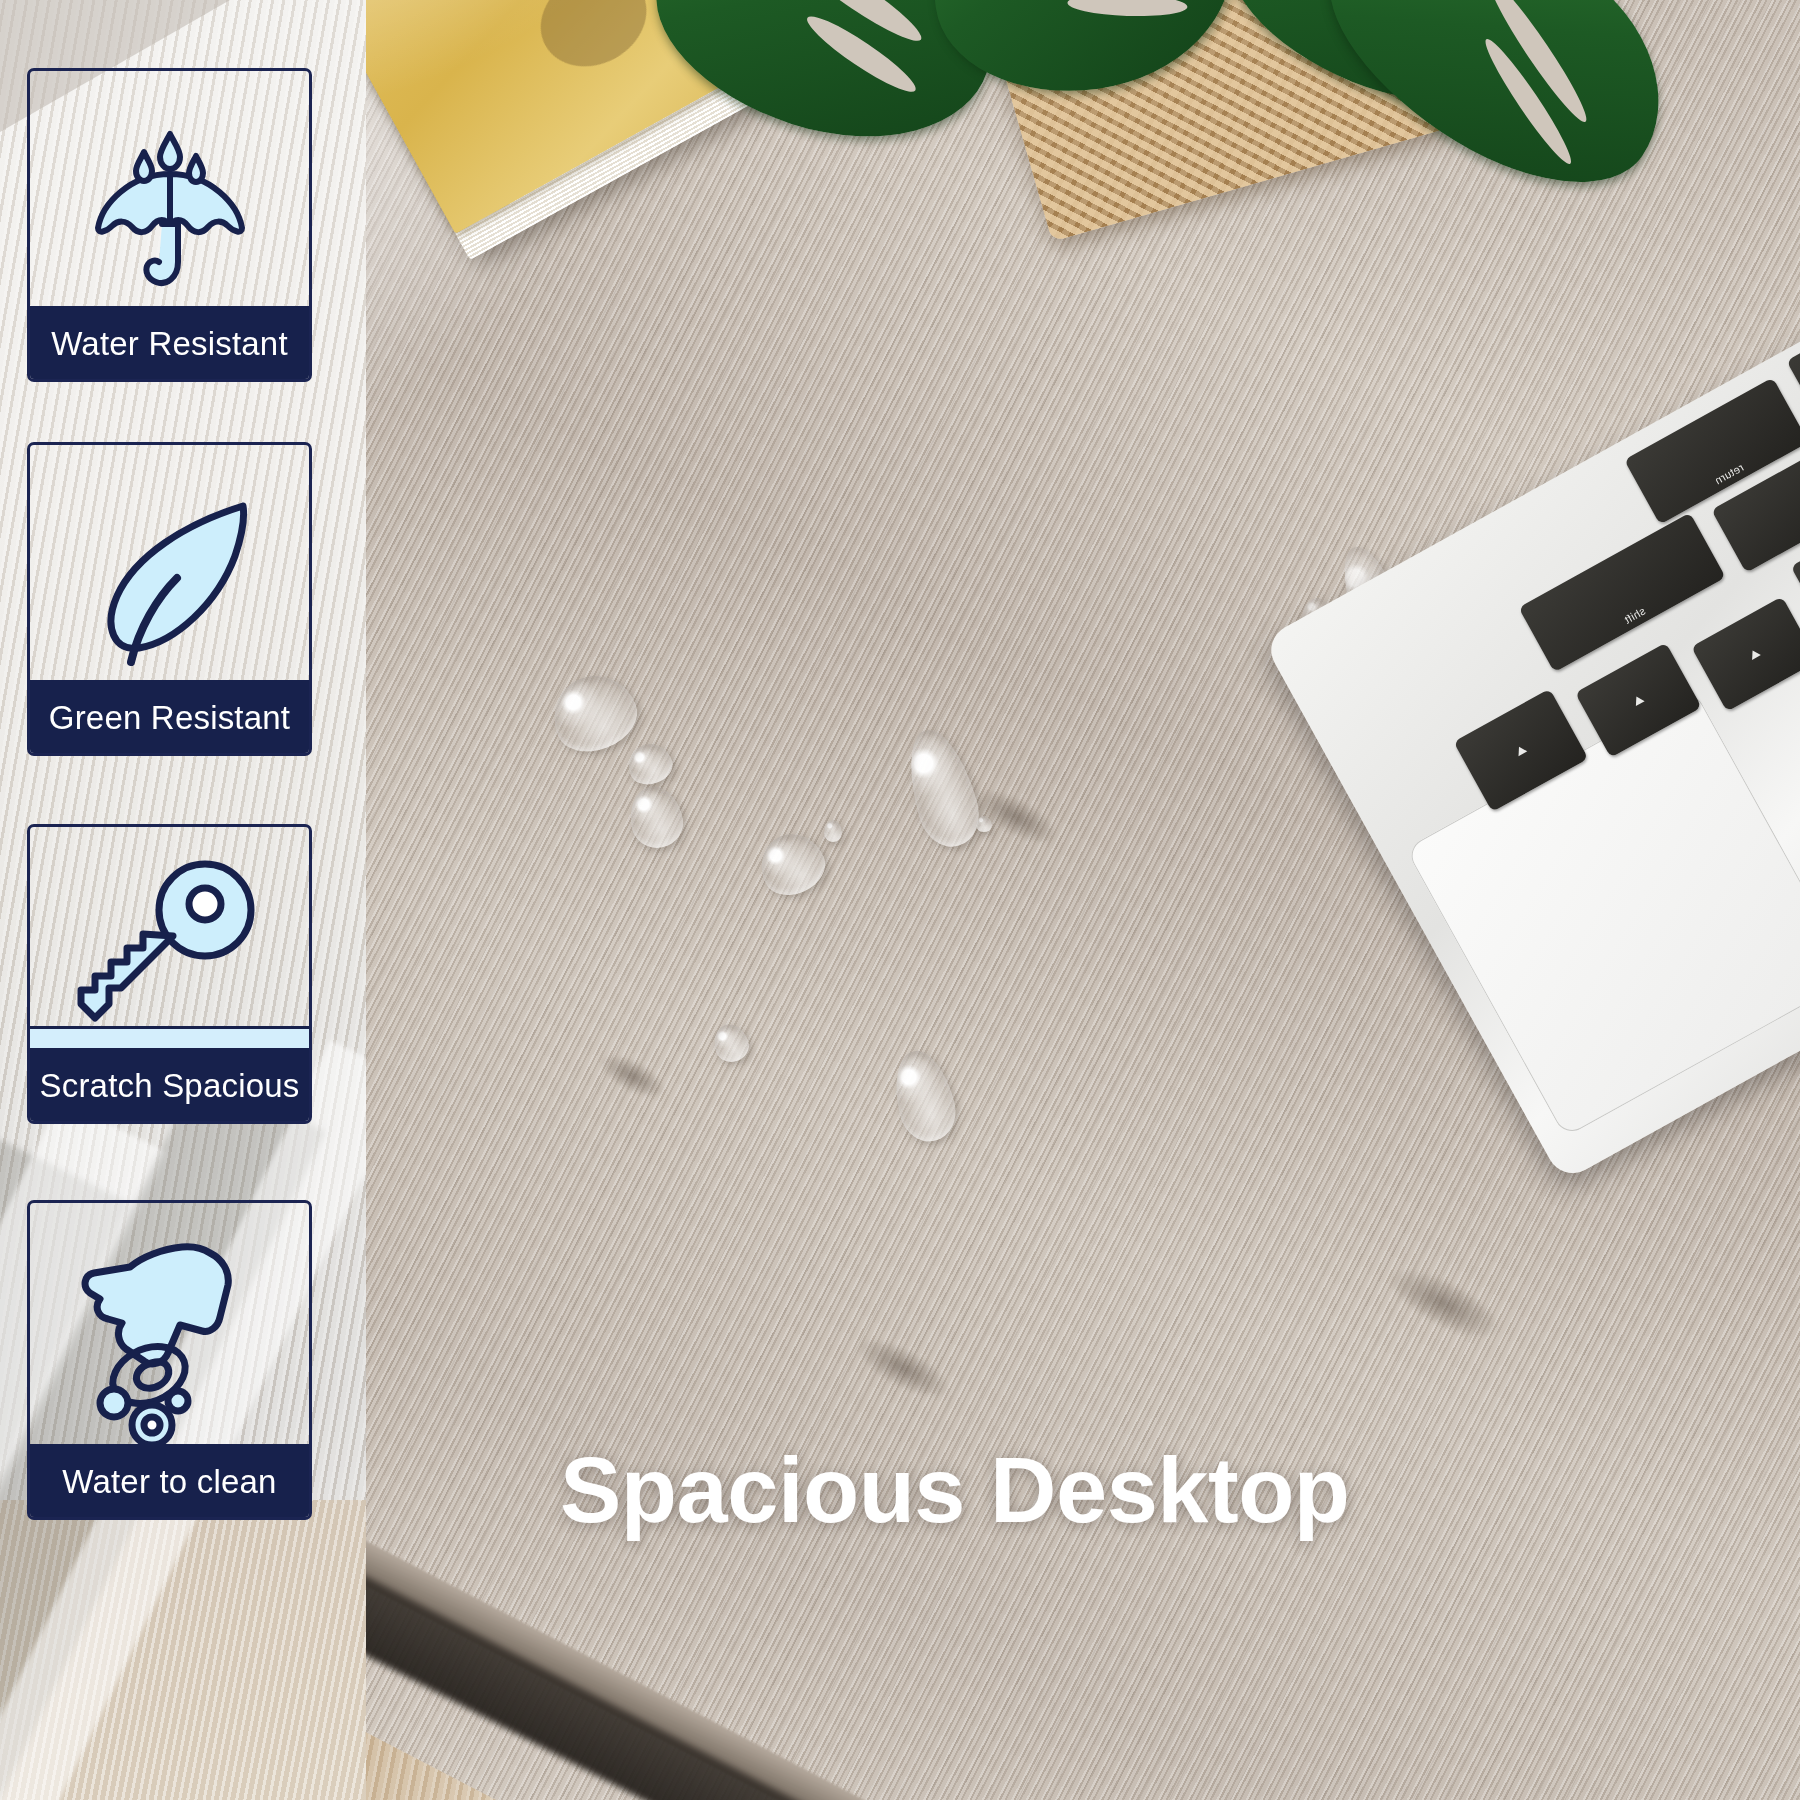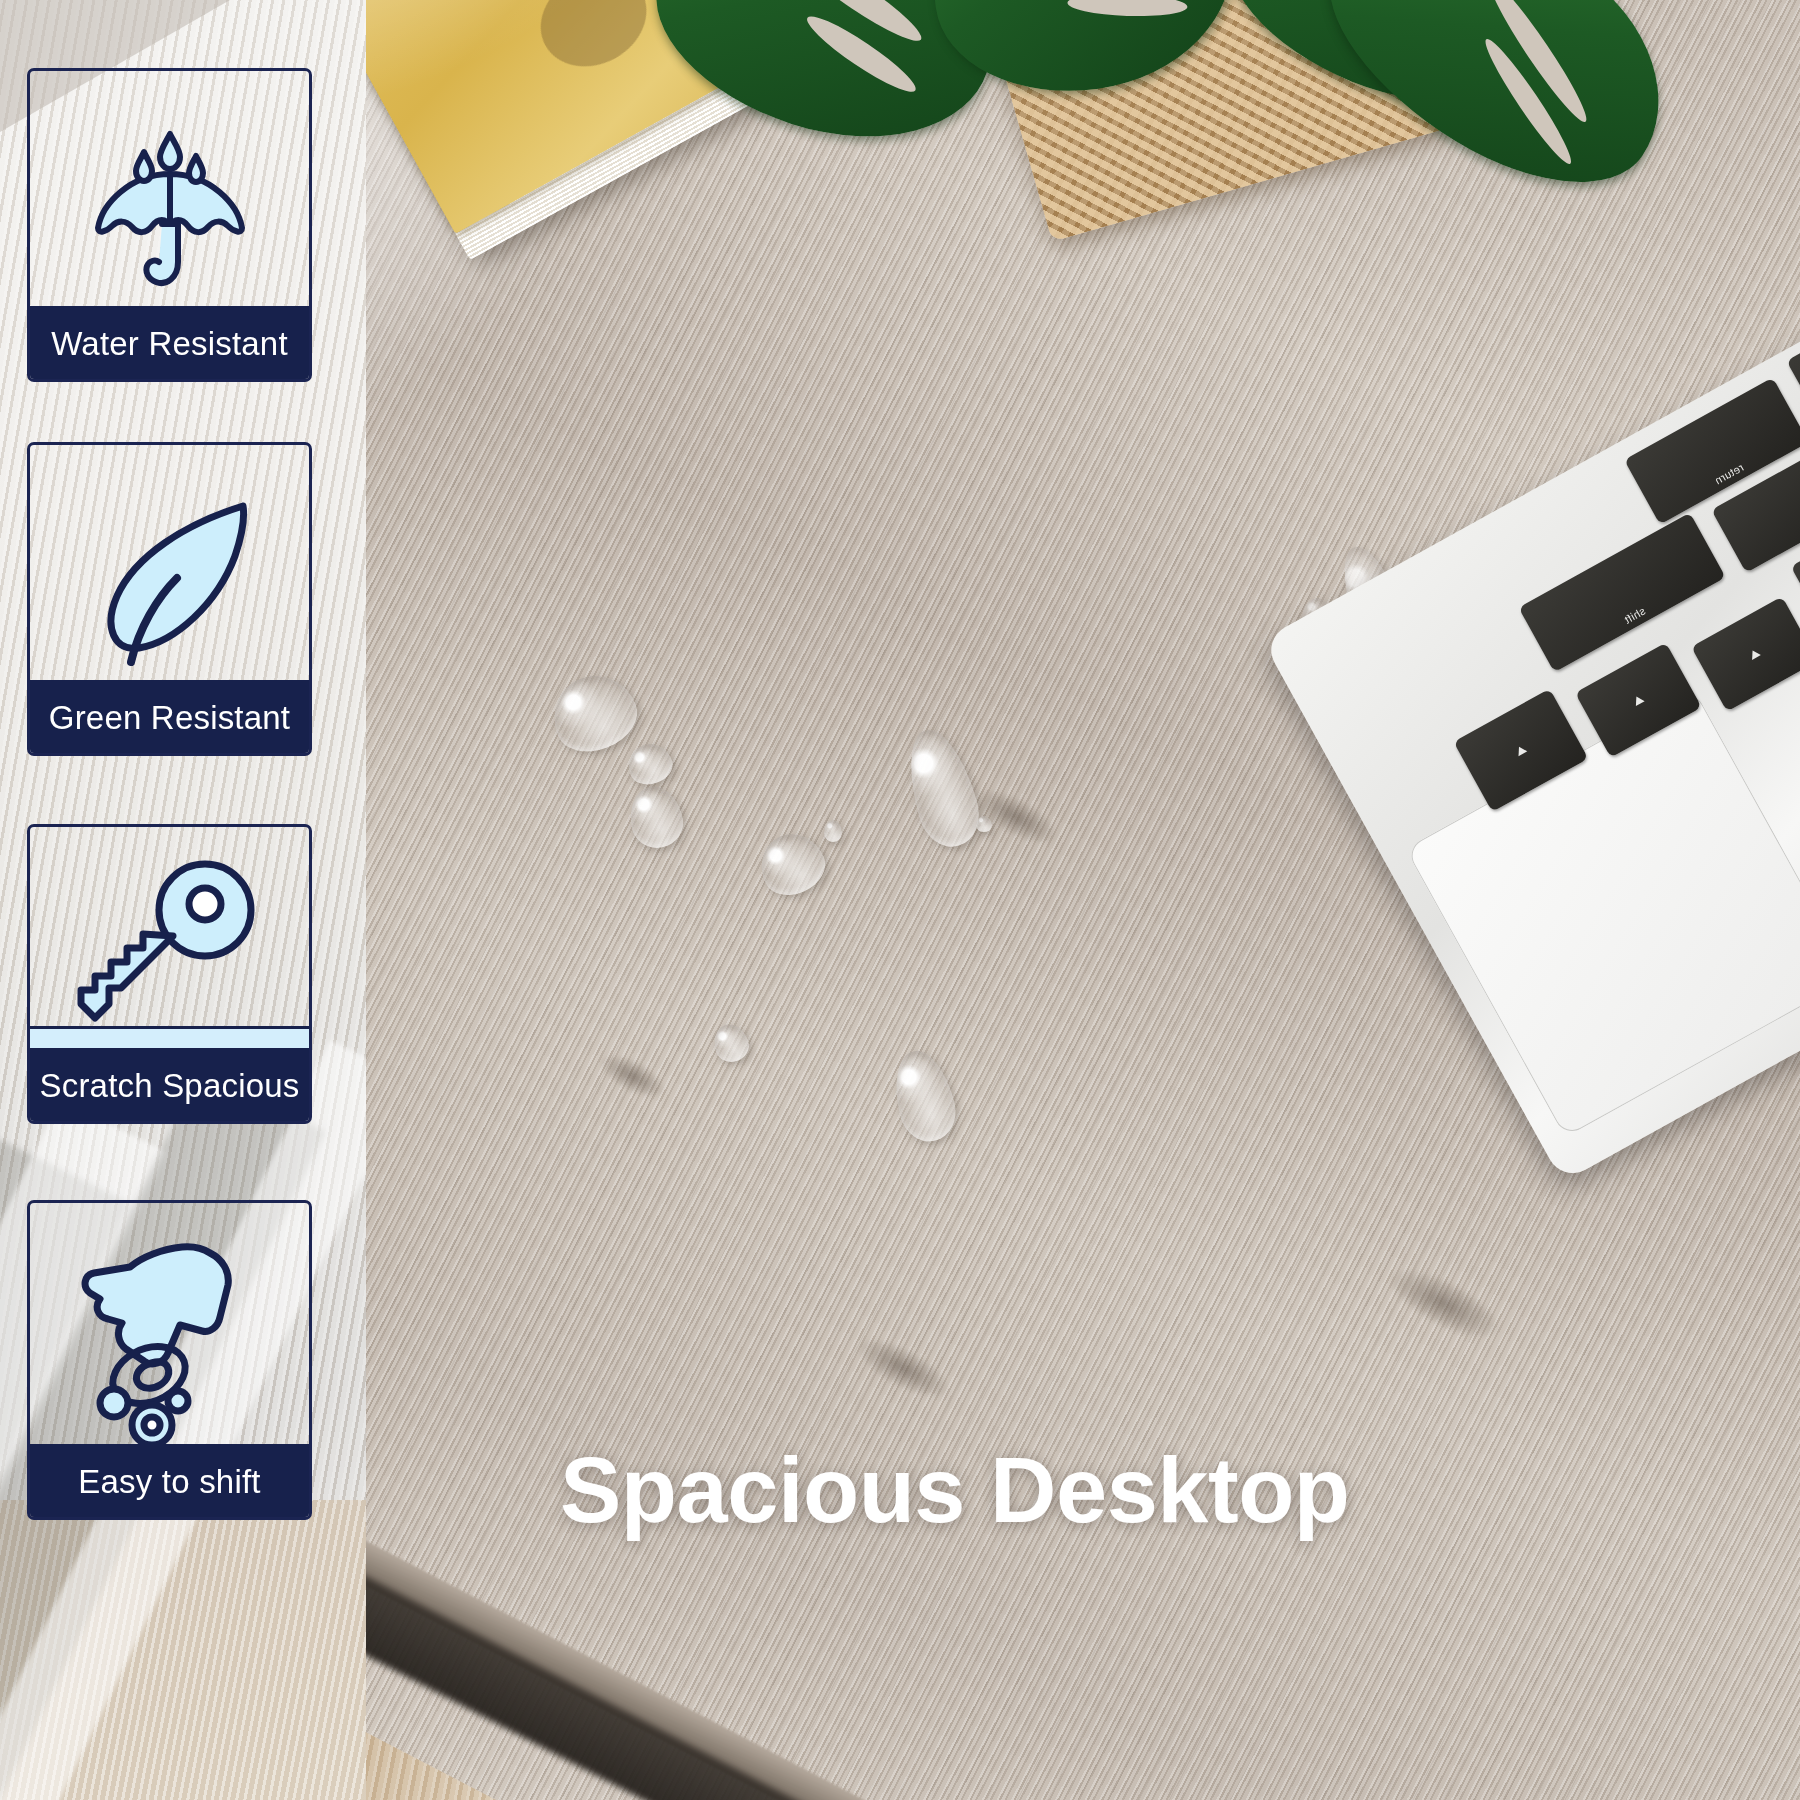--- a/index.html
+++ b/index.html
@@ -398,18 +398,18 @@
           <path d="M74 118 C56 128 48 146 56 158 C64 170 86 172 104 162 C122 152 130 134 122 122 C114 110 92 108 74 118 Z" fill="none"></path>
           <path d="M86 130 C78 134 74 142 78 148 C82 154 92 155 100 150 C108 145 111 137 107 131 C103 125 94 126 86 130 Z" fill="none"></path>
           <circle cx="54" cy="168" r="14"></circle>
           <circle cx="118" cy="166" r="10"></circle>
           <circle cx="92" cy="190" r="20"></circle>
           <circle cx="92" cy="190" r="8" fill="#ffffff"></circle>
         </g>
       </svg>
     </div>
     <div class="card-label-wrap">
-      <div class="card-label">Easy to shift</div>
+      <div class="card-label">Water to clean</div>
     </div>
   </div>
 </div>
 
 <div id="headline">Spacious Desktop</div>
 
 </body></html>

